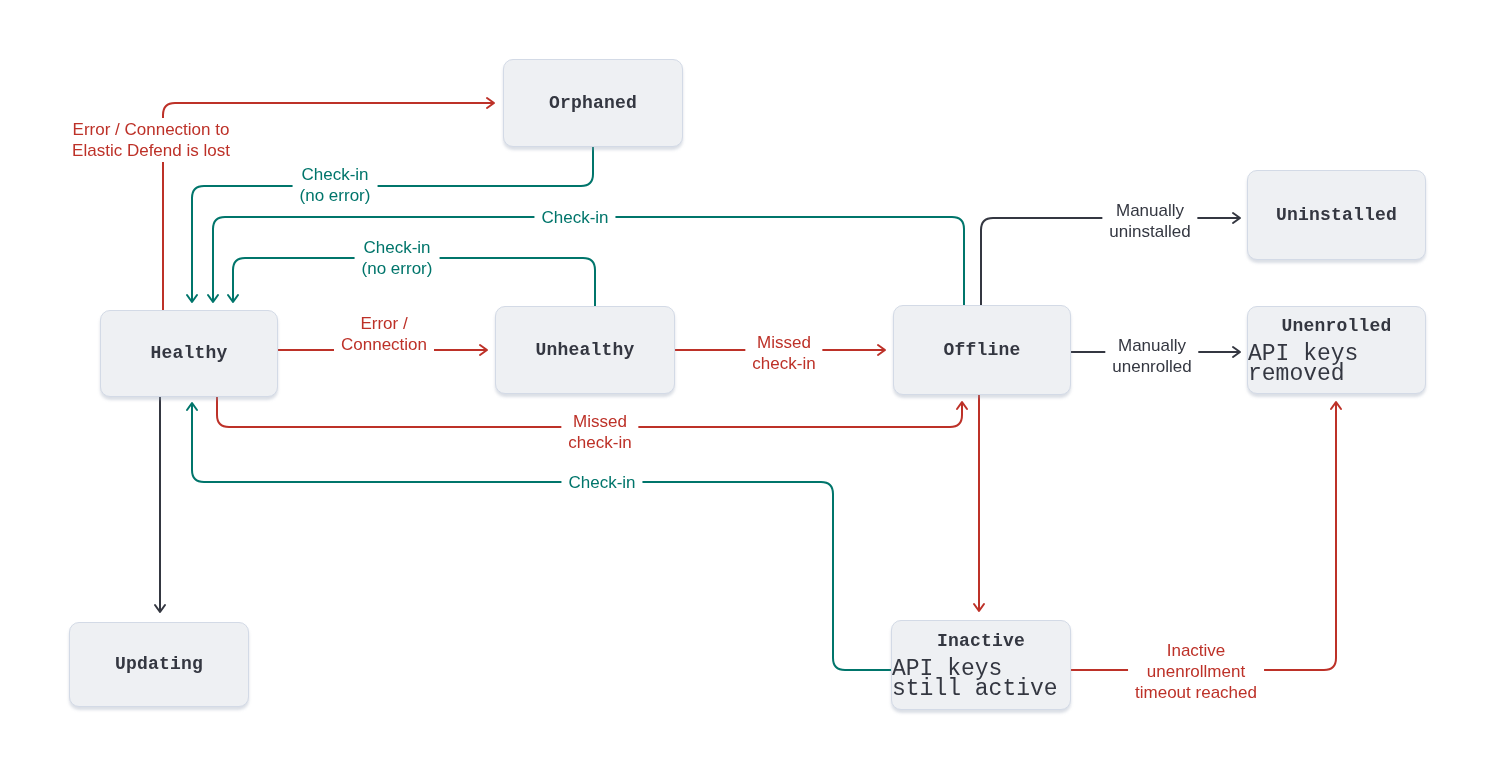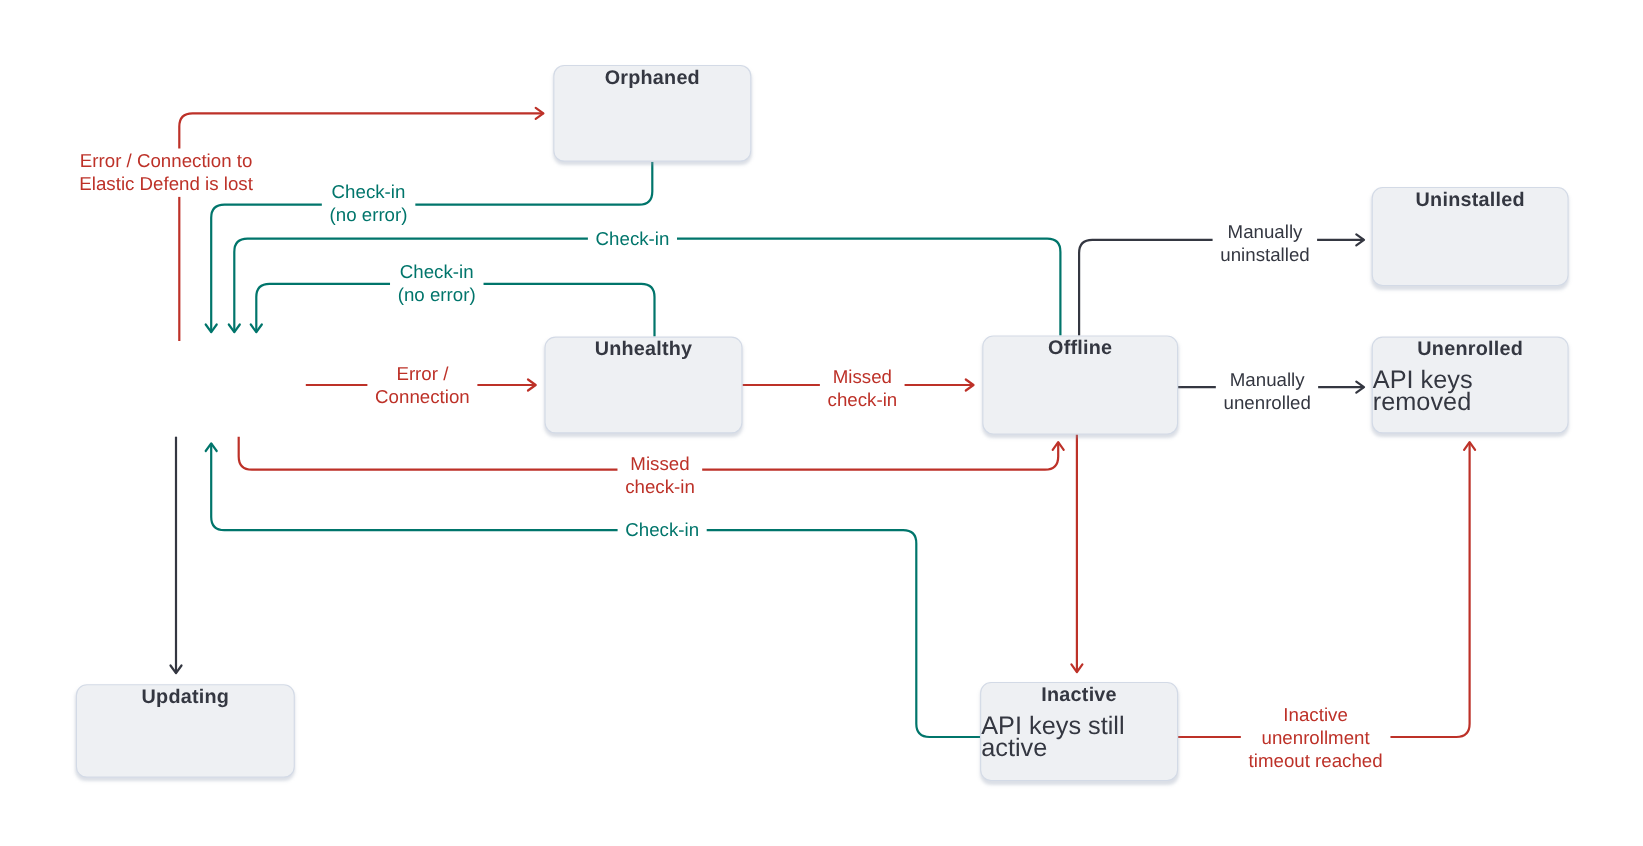--- a/index.html
+++ b/index.html
@@ -11,23 +11,24 @@
     overflow:hidden;
   }
   svg.wires{position:absolute;left:0;top:0;}
   svg.wires path.edge{fill:none;stroke-width:2;stroke-linejoin:round;stroke-linecap:butt;}
   .node{
     position:absolute;
     background:var(--c-node_bg,#eef0f3);
     border:1.5px solid var(--c-node_border,#d3dae6);
     border-radius:10px;
     box-shadow:0 3px 3px rgba(150,160,180,.35);
-    display:flex;flex-direction:column;align-items:center;
+    display:flex;flex-direction:column;align-items:center;justify-content:center;
     gap:7px;
     box-sizing:border-box;
+    font-family:Liberation Mono, monospace;
   }
   .node-title{
     font-weight:bold;font-size:18px;line-height:21px;
     color:var(--c-dark,#343741);letter-spacing:.2px;
   }
   .node-sub{font-size:23px;line-height:20px;color:var(--c-dark,#343741);}
   .elabel{
     position:absolute;transform:translate(-50%,-50%);
     background:var(--c-background,#fff);
     padding:1px 7px;
@@ -64,36 +65,36 @@
     <path class="edge" marker-end="url(#arrow-red)" d="M675,350 L885,350" stroke="#bd3128"></path>
     <path class="edge" marker-end="url(#arrow-dark)" d="M981,305 L981,230 Q981,218 993,218 L1240,218" stroke="#343741"></path>
     <path class="edge" marker-end="url(#arrow-dark)" d="M1071,352 L1240,352" stroke="#343741"></path>
     <path class="edge" marker-end="url(#arrow-red)" d="M217,397 L217,415 Q217,427 229,427 L950,427 Q962,427 962,415 L962,402" stroke="#bd3128"></path>
     <path class="edge" marker-end="url(#arrow-teal)" d="M891,670 L845,670 Q833,670 833,658 L833,494 Q833,482 821,482 L204,482 Q192,482 192,470 L192,403" stroke="#00756b"></path>
     <path class="edge" marker-end="url(#arrow-dark)" d="M160,397 L160,612" stroke="#343741"></path>
     <path class="edge" marker-end="url(#arrow-red)" d="M979,395 L979,611" stroke="#bd3128"></path>
     <path class="edge" marker-end="url(#arrow-red)" d="M1071,670 L1324,670 Q1336,670 1336,658 L1336,402" stroke="#bd3128"></path>
   </svg>
 
-  <div class="elabel lbl-red" style="left:151px;top:157px">
+  <div class="elabel lbl-red" style="left:151px;top:140px">
     <span>Error / Connection to</span>
     <span>Elastic Defend is lost</span>
   </div>
   <div class="elabel lbl-teal" style="left:335px;top:185px">
     <span>Check-in</span>
     <span>(no error)</span>
   </div>
   <div class="elabel lbl-teal" style="left:575px;top:217px">
     <span>Check-in</span>
   </div>
   <div class="elabel lbl-teal" style="left:397px;top:258px">
     <span>Check-in</span>
     <span>(no error)</span>
   </div>
-  <div class="elabel lbl-red" style="left:384px;top:350px">
+  <div class="elabel lbl-red" style="left:384px;top:334px">
     <span>Error /</span>
     <span>Connection</span>
   </div>
   <div class="elabel lbl-red" style="left:784px;top:353px">
     <span>Missed</span>
     <span>check-in</span>
   </div>
   <div class="elabel lbl-dark" style="left:1150px;top:221px">
     <span>Manually</span>
     <span>uninstalled</span>
@@ -112,20 +113,23 @@
   <div class="elabel lbl-red" style="left:1196px;top:671px">
     <span>Inactive</span>
     <span>unenrollment</span>
     <span>timeout reached</span>
   </div>
 
   <div class="node" style="left:503px;top:59px;width:180px;height:88px">
     <div class="node-title">Orphaned</div>
   </div>
 
+  <div class="node" style="left:100px;top:310px;width:178px;height:87px">
+    <div class="node-title">Healthy</div>
+  </div>
 
   <div class="node" style="left:495px;top:306px;width:180px;height:88px">
     <div class="node-title">Unhealthy</div>
   </div>
 
   <div class="node" style="left:893px;top:305px;width:178px;height:90px">
     <div class="node-title">Offline</div>
   </div>
 
   <div class="node" style="left:1247px;top:170px;width:179px;height:90px">
@@ -135,17 +139,17 @@
   <div class="node" style="left:1247px;top:306px;width:179px;height:88px">
     <div class="node-title">Unenrolled</div>
     <div class="node-sub">API keys removed</div>
   </div>
 
   <div class="node" style="left:891px;top:620px;width:180px;height:90px">
     <div class="node-title">Inactive</div>
     <div class="node-sub">API keys still active</div>
   </div>
 
-  <div class="node" style="left:69px;top:622px;width:199px;height:85px">
+  <div class="node" style="left:69px;top:622px;width:180px;height:85px">
     <div class="node-title">Updating</div>
   </div>
 
 </div>
 
 </body></html>

